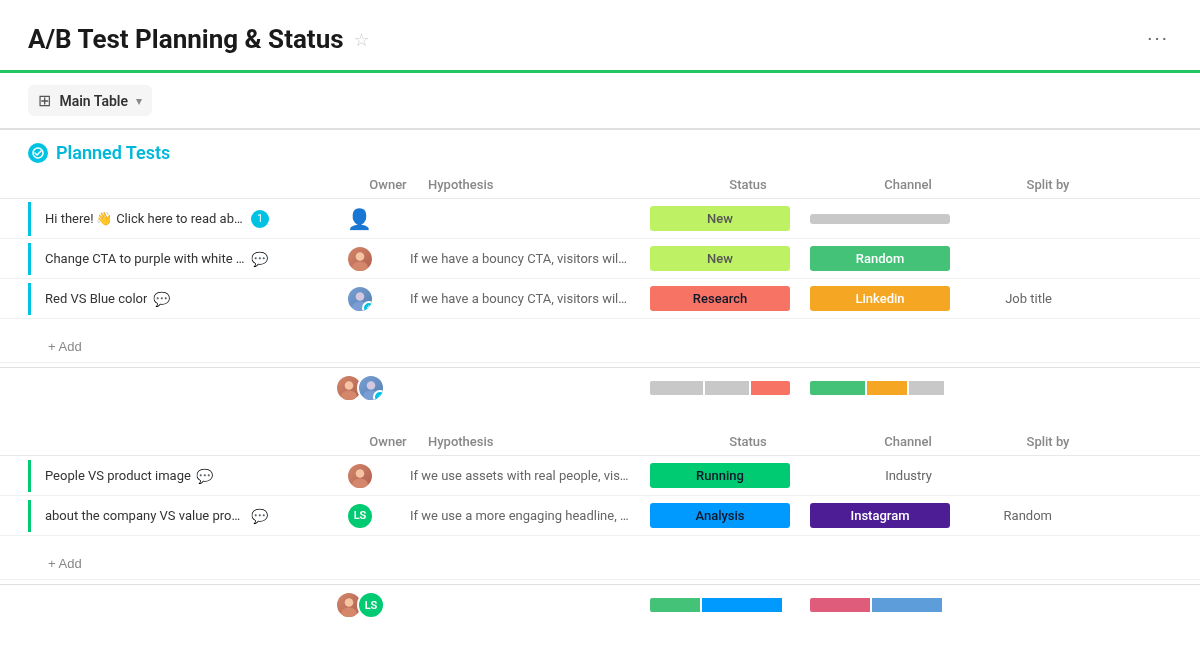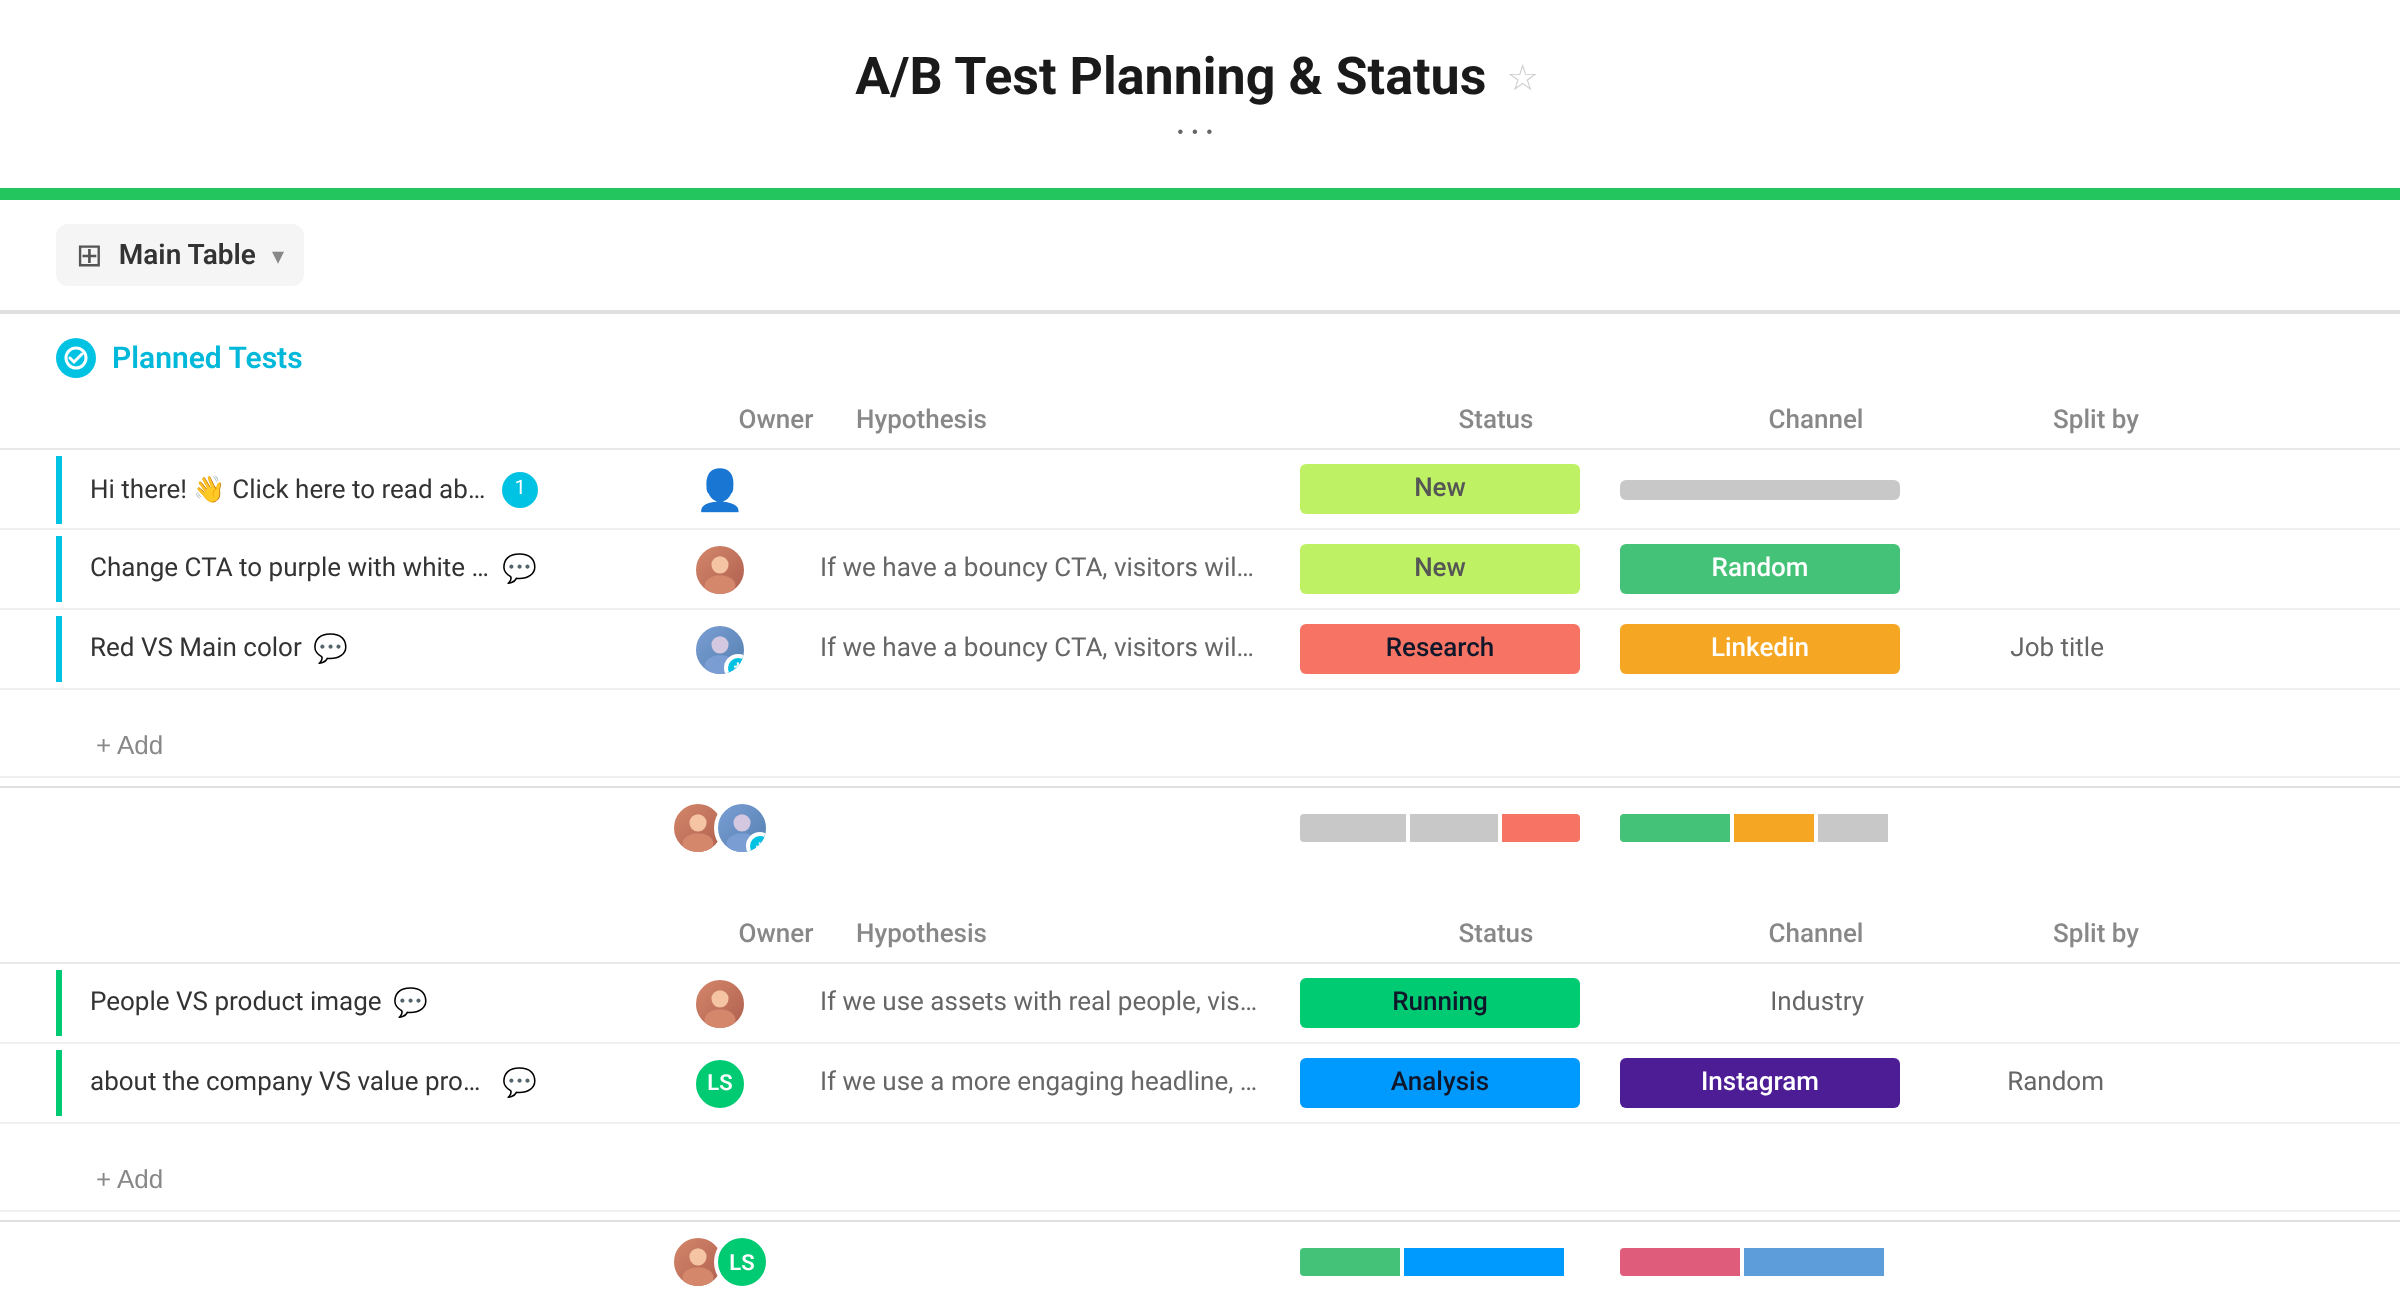--- a/index.html
+++ b/index.html
@@ -13,22 +13,21 @@
       width: 1200px;
       min-height: 656px;
       background: #fff;
       padding: 0;
     }
     .header {
       display: flex;
       align-items: center;
       justify-content: space-between;
       padding: 24px 31px 16px 28px;
-      border-bottom: 6px solid #22c55e;
-      flex-direction: column;
+      border-bottom: 3px solid #22c55e;
     }
     .header-left {
       display: flex;
       align-items: center;
       gap: 10px;
     }
     .page-title {
       font-size: 26px;
       font-weight: 700;
       color: #1a1a1a;
@@ -96,21 +95,21 @@
       display: flex;
       align-items: center;
       justify-content: center;
       font-size: 12px;
       color: white;
       font-weight: bold;
     }
     .group-circle.planned { background: #00c3e3; }
     .group-circle.running { background: #00ca72; }
     .group-title {
-      font-size: 15px;
+      font-size: 18px;
       font-weight: 600;
     }
     .group-title.planned { color: #00b8d9; }
     .group-title.running { color: #00b86e; }
     .table-container {
       width: 100%;
     }
     .table-header-row {
       display: grid;
       grid-template-columns: 320px 80px 240px 160px 160px 120px;
@@ -361,21 +360,21 @@
             <div class="status-badge status-new">New</div>
           </div>
           <div class="channel-cell">
             <div class="channel-badge channel-adwords">Random</div>
           </div>
           <div class="split-cell"></div>
         </div>
 
         <div class="data-row">
           <div class="row-name-cell">
-            <span class="row-name-text">Red VS Main color</span>
+            <span class="row-name-text">Red VS Blue color</span>
             <span class="comment-bubble">💬</span>
           </div>
           <div class="owner-cell">
             <div class="avatar photo2" style="background: linear-gradient(135deg, #7a9ed4, #5580b0); position:relative;">
               <svg width="28" height="28" viewBox="0 0 28 28">
                   <circle cx="14" cy="11" r="5" fill="#d4c8e0"></circle>
                   <ellipse cx="14" cy="23" rx="9" ry="6" fill="#7a9ed4"></ellipse>
                 </svg>
               <div style="position:absolute;bottom:-4px;right:-4px;width:14px;height:14px;border-radius:50%;background:#00c3e3;border:2px solid white;display:flex;align-items:center;justify-content:center;font-size:8px;color:white;">+</div>
             </div>

